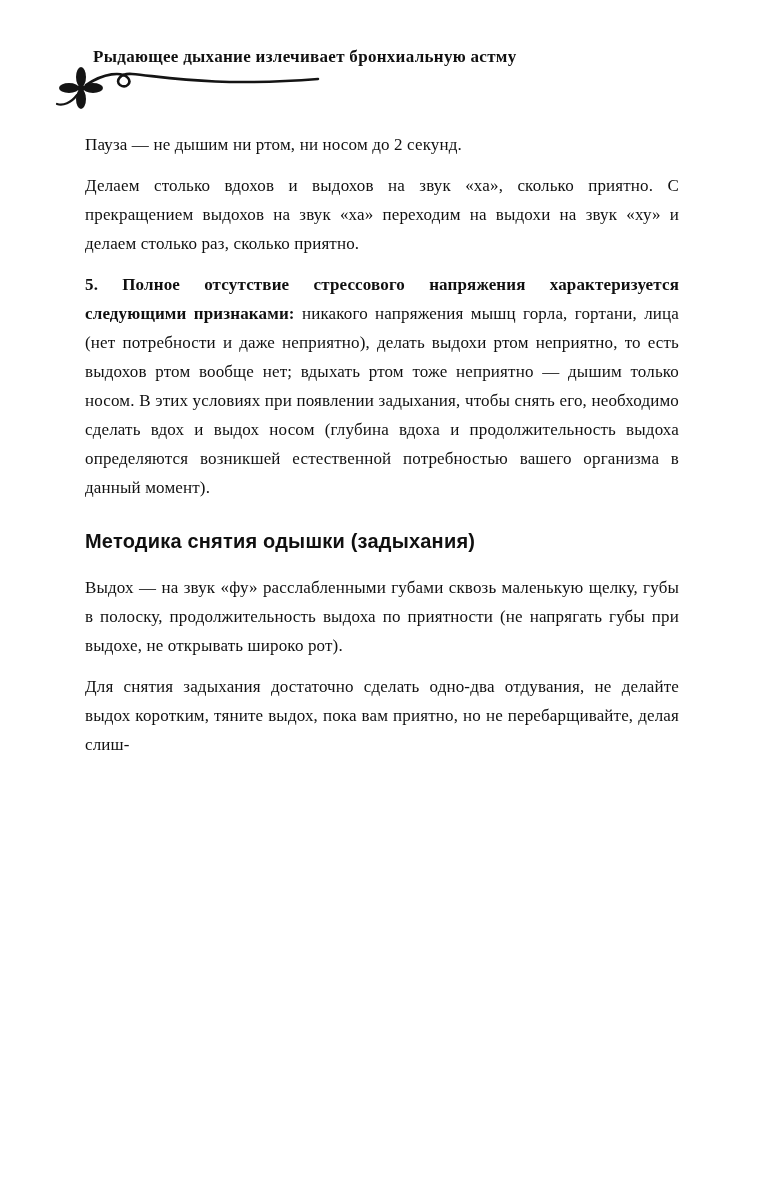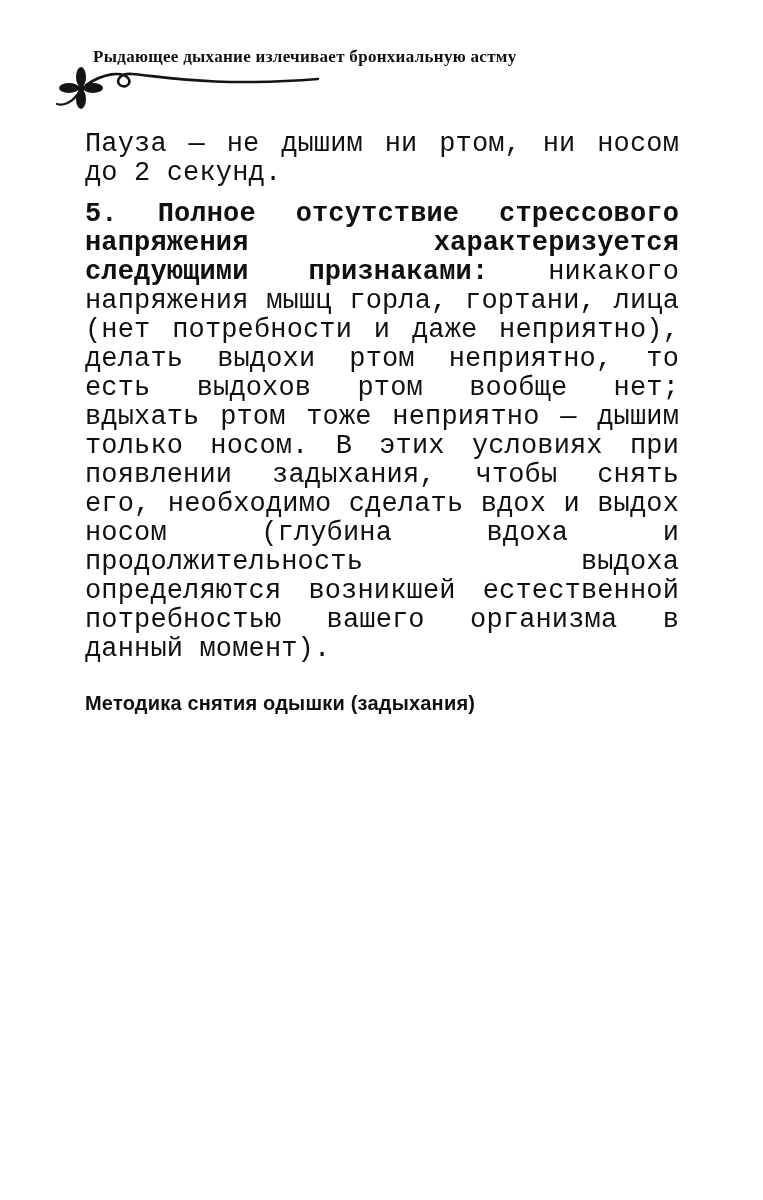--- a/index.html
+++ b/index.html
@@ -31,26 +31,25 @@
     left: 54px;
     top: 64px;
   }
   .body-col {
     position: absolute;
     left: 85px;
     top: 130px;
     width: 594px;
   }
   p.para {
-    font-size: 27px;
+    font-size: 17px;
     line-height: 29px;
     text-align: justify;
     margin: 0 0 12px 0;
     letter-spacing: 0.15px;
-    font-family: Liberation Mono, monospace;
   }
   .b {
     font-weight: bold;
   }
   h2.subhead {
     font-family: "Liberation Sans", sans-serif;
     font-size: 20px;
     font-weight: bold;
     letter-spacing: 0.2px;
     margin: 28px 0 20px 0;
@@ -81,26 +80,29 @@
       <circle cx="27" cy="24" r="3.5"></circle>
     </g>
     <path d="M32 21 C50 9 68 7 74 14 C78 19 72 25 66 21 C61 17 66 9 78 10 C112 13 160 23 264 15" fill="none" stroke="#141414" stroke-width="2.6" stroke-linecap="round"></path>
     <path d="M23 31 C17 39 9 42 3 40" fill="none" stroke="#141414" stroke-width="2.2" stroke-linecap="round"></path>
   </svg>
 
   <div class="body-col">
 
     <p class="para">Пауза — не дышим ни ртом, ни носом до 2 секунд.</p>
 
+    <p class="para">Делаем столько вдохов и выдохов на звук «ха», сколько приятно. С прекращением выдохов на звук «ха» переходим на выдохи на звук «ху» и делаем столько раз, сколько приятно.</p>
 
 
     <p class="para"><span class="b">5. Полное отсутствие стрессового напряжения характеризуется следующими признаками:</span><span> никакого напряжения мышц горла, гортани, лица (нет потребности и даже неприятно), делать выдохи ртом неприятно, то есть выдохов ртом вообще нет; вдыхать ртом тоже неприятно — дышим только носом. В этих условиях при появлении задыхания, чтобы снять его, необходимо сделать вдох и выдох носом (глубина вдоха и продолжительность выдоха определяются возникшей естественной потребностью вашего организма в данный момент).</span></p>
 
     <h2 class="subhead">Методика снятия одышки (задыхания)</h2>
 
 
+    <p class="para">Выдох — на звук «фу» расслабленными губами сквозь маленькую щелку, губы в полоску, продолжительность выдоха по приятности (не напрягать губы при выдохе, не открывать широко рот).</p>
 
+    <p class="para">Для снятия задыхания достаточно сделать одно-два отдувания, не делайте выдох коротким, тяните выдох, пока вам приятно, но не перебарщивайте, делая слиш-</p>
 
   </div>
 
   <div class="pagenum">34</div>
 
 </div>
 
 </body></html>

